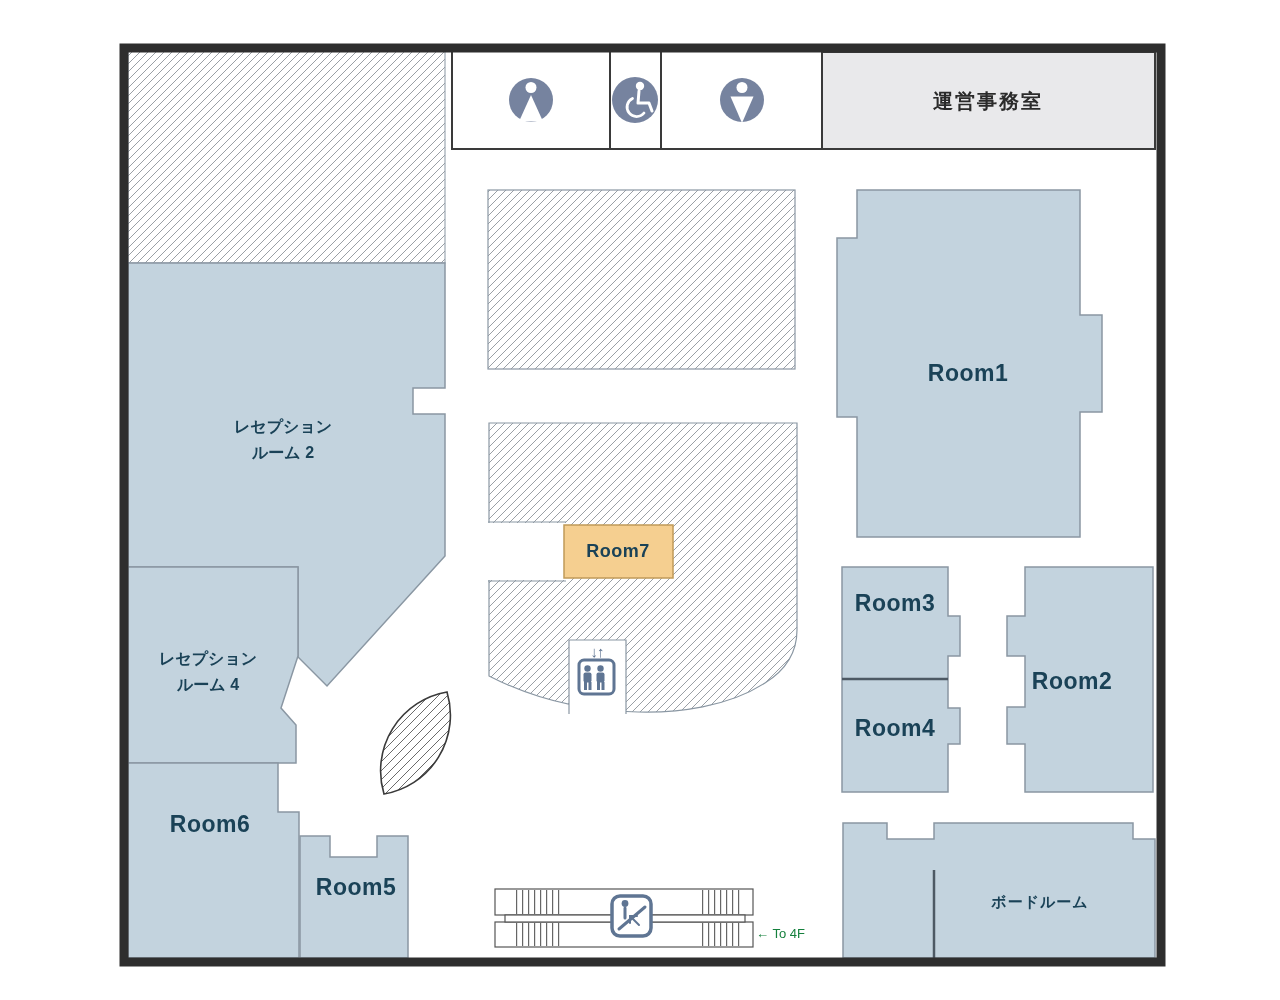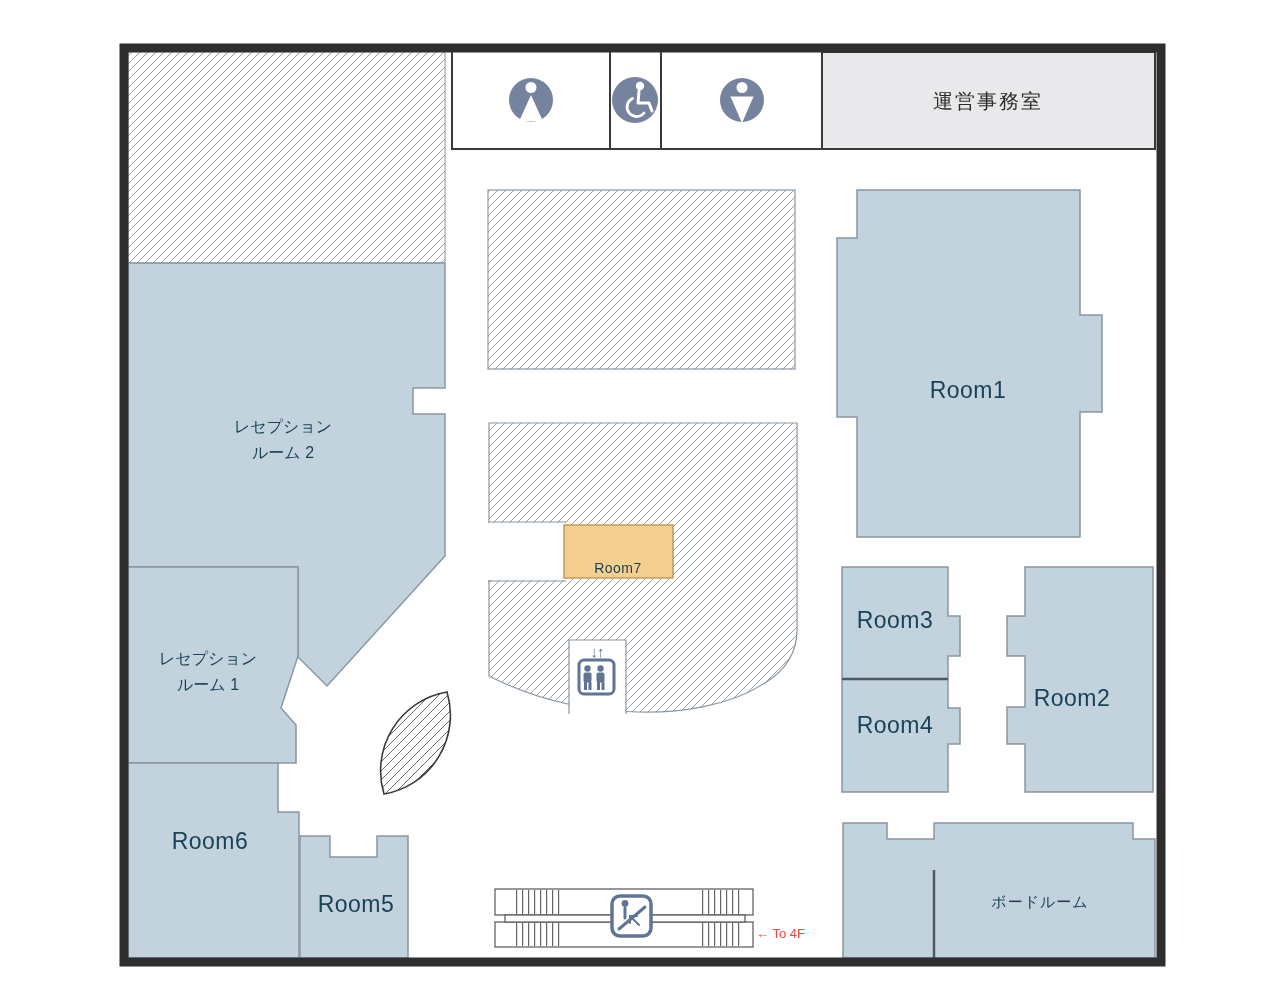--- a/index.html
+++ b/index.html
@@ -1,26 +1,26 @@
 <!DOCTYPE html>
 <html style="--wall: #2e2e2e; --room-fill: #c3d3de; --room-border: #8a97a3; --label: #1a4257; --highlight-fill: #f5cf90; --highlight-border: #c09a58; --office-fill: #e9e9eb; --office-border: #3a3a3a; --icon: #76839f; --icon-dark: #5f7593; --hatch: #9aa0a6; --divider: #4d5964; --escalator-line: #555555;"><head>
 <meta charset="utf-8">
 <style>
   html,body{margin:0;padding:0;background:#ffffff;}
   #stage{position:relative;width:1280px;height:1000px;background:#fff;overflow:hidden;
          font-family:"Liberation Sans","DejaVu Sans",sans-serif;}
   #plan-svg{position:absolute;left:0;top:0;}
   .lbl{position:absolute;transform:translate(-50%,-50%);white-space:nowrap;
-       font-weight:normal;color:var(--label,#1a4257);text-align:center;pointer-events:none;}
-  .lbl-room{font-size:23px;letter-spacing:.5px;margin-top:17px;}
-  .lbl-room7{font-size:14px;}
+       font-weight:bold;color:var(--label,#1a4257);text-align:center;pointer-events:none;}
+  .lbl-room{font-size:23px;letter-spacing:.5px;}
+  .lbl-room7{font-size:18px;}
   .lbl-jp{font-size:16px;line-height:1.6;}
   .lbl-office{font-size:20px;color:#2b2b2b;letter-spacing:2px;}
   .lbl-board{font-size:15px;letter-spacing:1px;}
-  .lbl-to4f{font-size:13px;font-weight:normal;color:#ef4444;transform:translate(0,-50%);}
+  .lbl-to4f{font-size:13px;font-weight:normal;color:#15803d;transform:translate(0,-50%);}
   .lbl-elev{font-size:15px;color:var(--icon-dark,#5f7593);letter-spacing:-1px;}
 </style>
 </head>
 <body>
 
 <div id="stage">
 
 <svg id="plan-svg" width="1280" height="1000" viewBox="0 0 1280 1000">
   <defs>
     <pattern id="hatch" width="8" height="8" patternUnits="userSpaceOnUse">
@@ -134,27 +134,27 @@
 
   <rect x="124" y="48" width="1037" height="914" fill="none" style="stroke:var(--wall,#2e2e2e)" stroke-width="9"></rect>
 </svg>
 
 <div class="lbl lbl-jp" style="left:283px;top:440px">
   <div>レセプション</div>
   <div>ルーム 2</div>
 </div>
 <div class="lbl lbl-jp" style="left:208px;top:672px">
   <div>レセプション</div>
-  <div>ルーム 1</div>
+  <div>ルーム 4</div>
 </div>
 <div class="lbl lbl-room" style="left:210px;top:824px">Room6</div>
 <div class="lbl lbl-room" style="left:356px;top:887px">Room5</div>
 <div class="lbl lbl-room lbl-room7" style="left:618px;top:551px">Room7</div>
 <div class="lbl lbl-room" style="left:968px;top:373px">Room1</div>
 <div class="lbl lbl-room" style="left:895px;top:603px">Room3</div>
-<div class="lbl lbl-room" style="left:895px;top:708px">Room4</div>
+<div class="lbl lbl-room" style="left:895px;top:728px">Room4</div>
 <div class="lbl lbl-room" style="left:1072px;top:681px">Room2</div>
 <div class="lbl lbl-board" style="left:1040px;top:902px">ボードルーム</div>
 <div class="lbl lbl-office" style="left:988px;top:101px">運営事務室</div>
 <div class="lbl lbl-elev" style="left:597px;top:651px">↓↑</div>
 <div class="lbl lbl-to4f" style="left:756px;top:933px">← To 4F</div>
 
 </div>
 
 </body></html>

